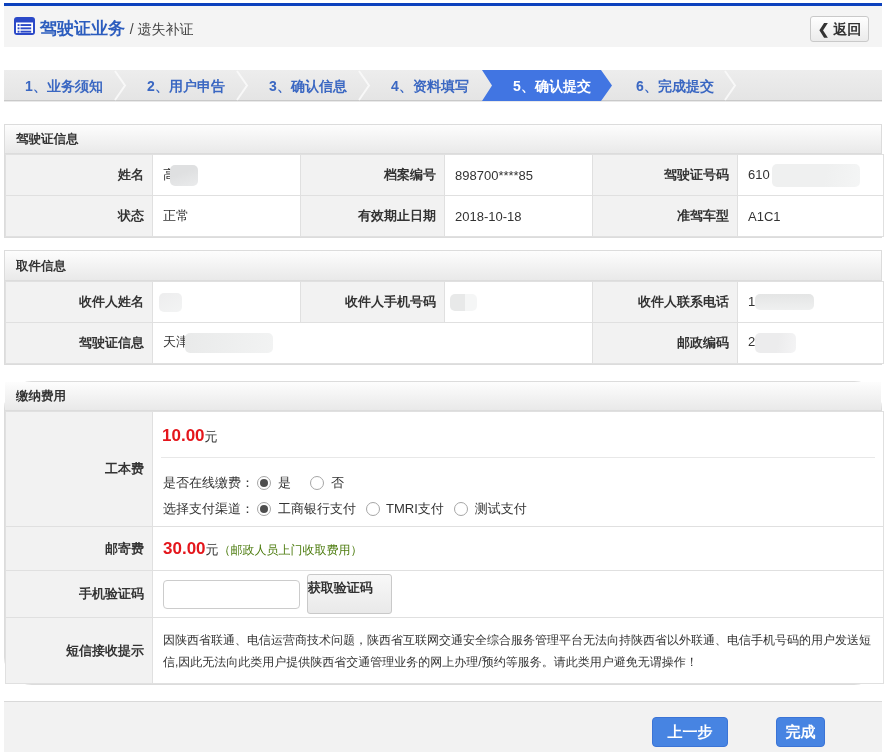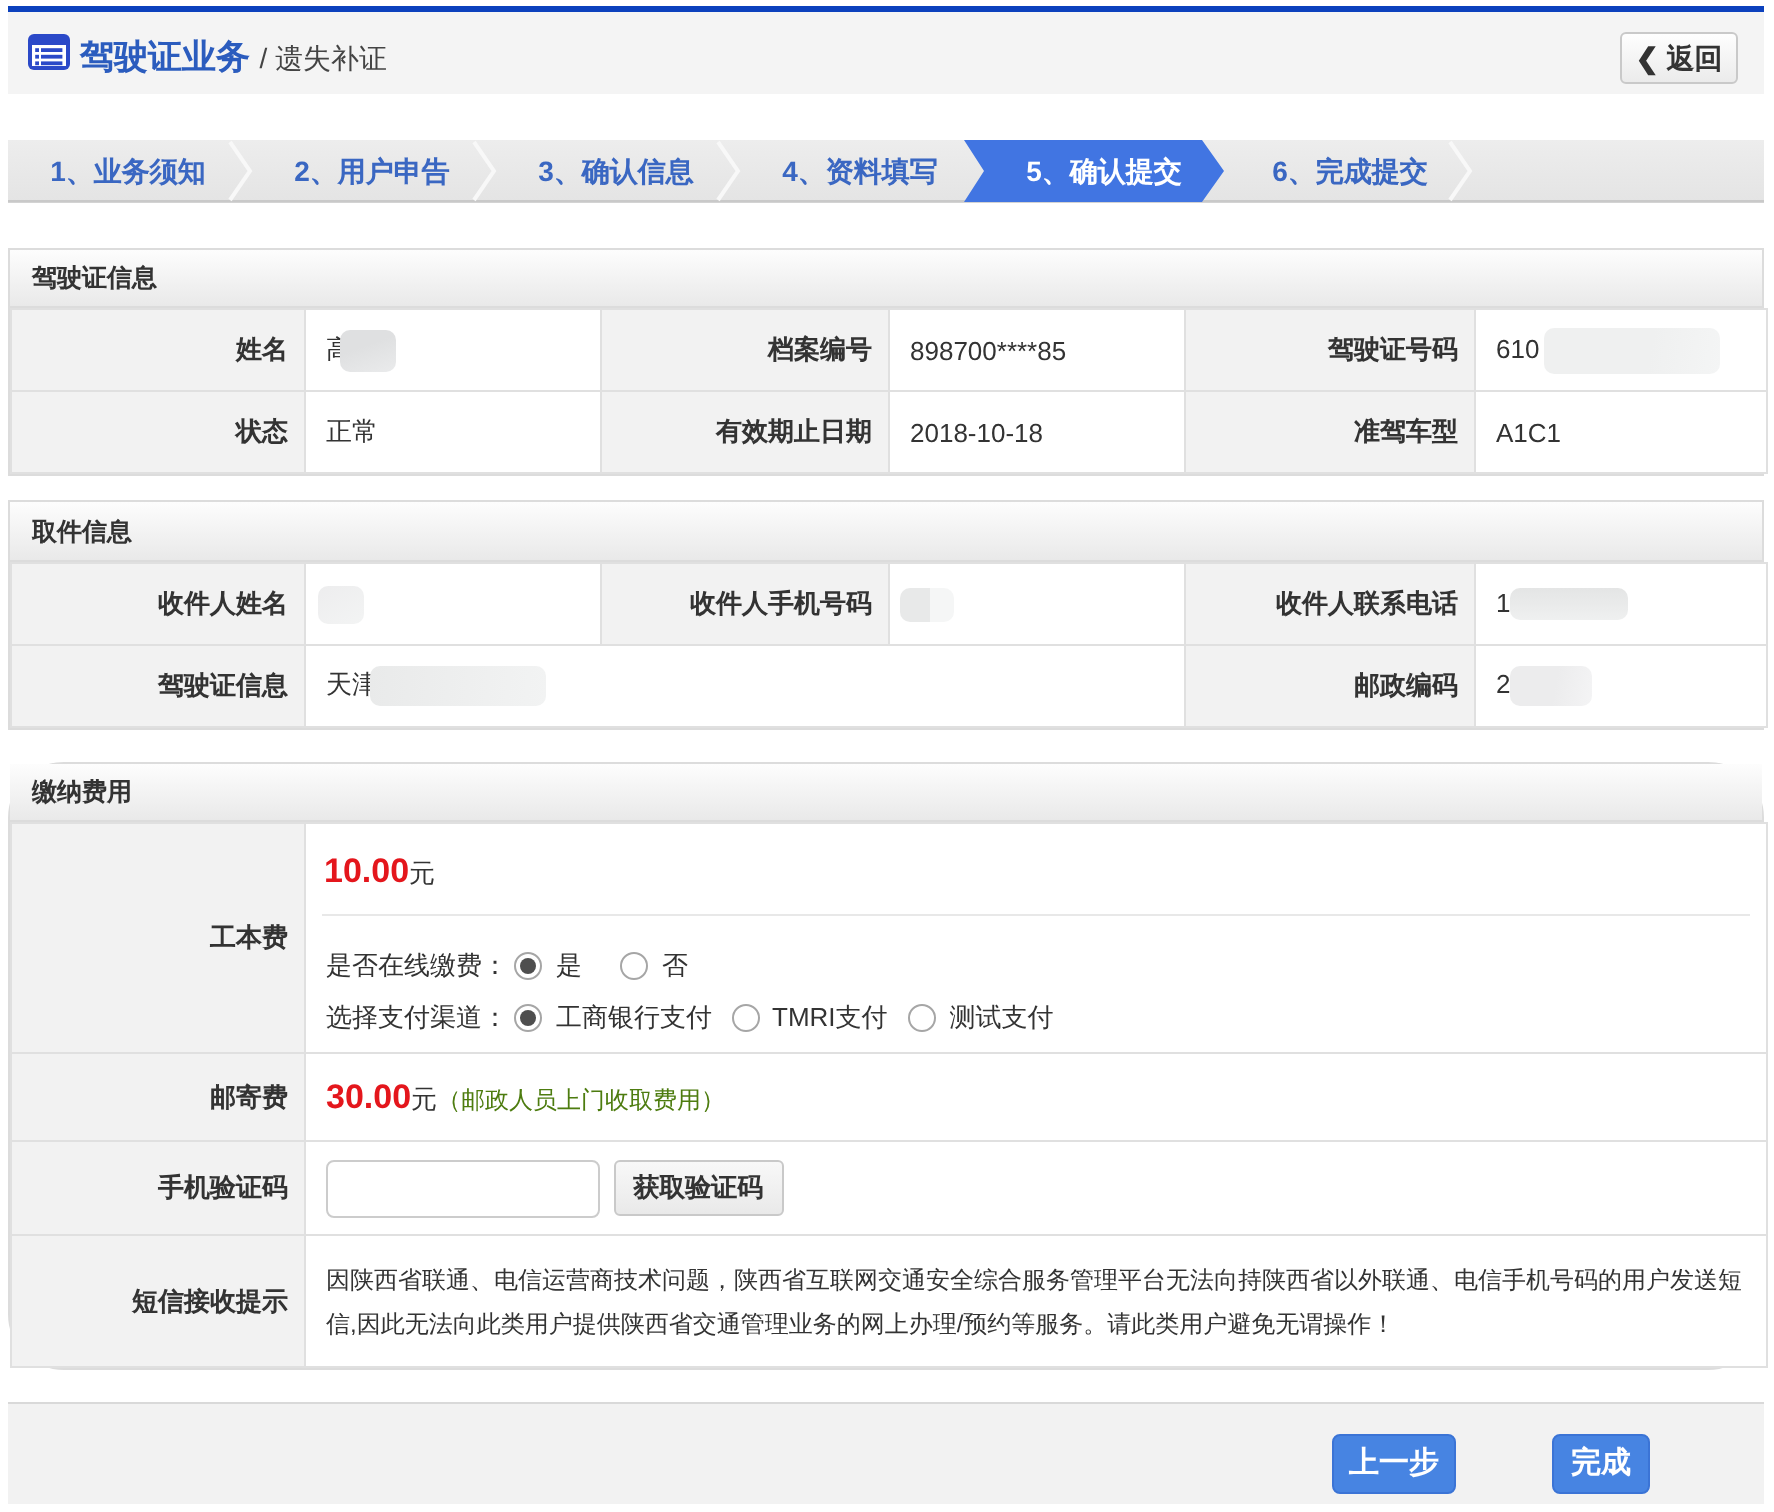--- a/index.html
+++ b/index.html
@@ -161,31 +161,31 @@
         </td>
       </tr>
       <tr style="height:44px;">
         <td class="lbl">邮寄费</td>
         <td class="val" colspan="5"><span class="fee">30.00</span>元<span class="red" style="font-size:12px;">（邮政人员上门收取费用）</span></td>
       </tr>
       <tr style="height:47px;">
         <td class="lbl">手机验证码</td>
         <td class="val" colspan="5">
           <input style="width: 137px; height: 29px; border: 1px solid rgb(204, 204, 204); border-radius: 4px; vertical-align: middle;">
-          <span style="display:inline-block;margin-left:3px;width:85px;height:28px;background:linear-gradient(#f8f8f8,#e9e9e9);border:1px solid #c9c9c9;border-radius:3px;font-size:13px;font-weight:bold;text-align:center;line-height:26px;vertical-align:middle;">获取验证码</span>
+          <span style="display:inline-block;margin-left:3px;width:85px;height:40px;background:linear-gradient(#f8f8f8,#e9e9e9);border:1px solid #c9c9c9;border-radius:3px;font-size:13px;font-weight:bold;text-align:left;line-height:26px;vertical-align:middle;">获取验证码</span>
         </td>
       </tr>
       <tr style="height:66px;">
         <td class="lbl">短信接收提示</td>
         <td class="val red" colspan="5" style="font-size:12px; line-height:22px;">
               <div style="white-space:nowrap;">因陕西省联通、电信运营商技术问题，陕西省互联网交通安全综合服务管理平台无法向持陕西省以外联通、电信手机号码的用户发送短</div>
               <div style="white-space:nowrap;">信,因此无法向此类用户提供陕西省交通管理业务的网上办理/预约等服务。请此类用户避免无谓操作！</div>
             </td>
       </tr>
     </tbody>
       </table>
   </div>
 
   <div class="sepline"></div>
   <div class="footer">
-    <span class="btn-blue" style="width:62px;">上一步</span><span class="btn-blue" style="width:49px;margin-left:48px;">完成</span>
+    <span class="btn-blue" style="width:76px;">上一步</span><span class="btn-blue" style="width:49px;margin-left:48px;">完成</span>
   </div>
 </div>
 
 </body></html>

